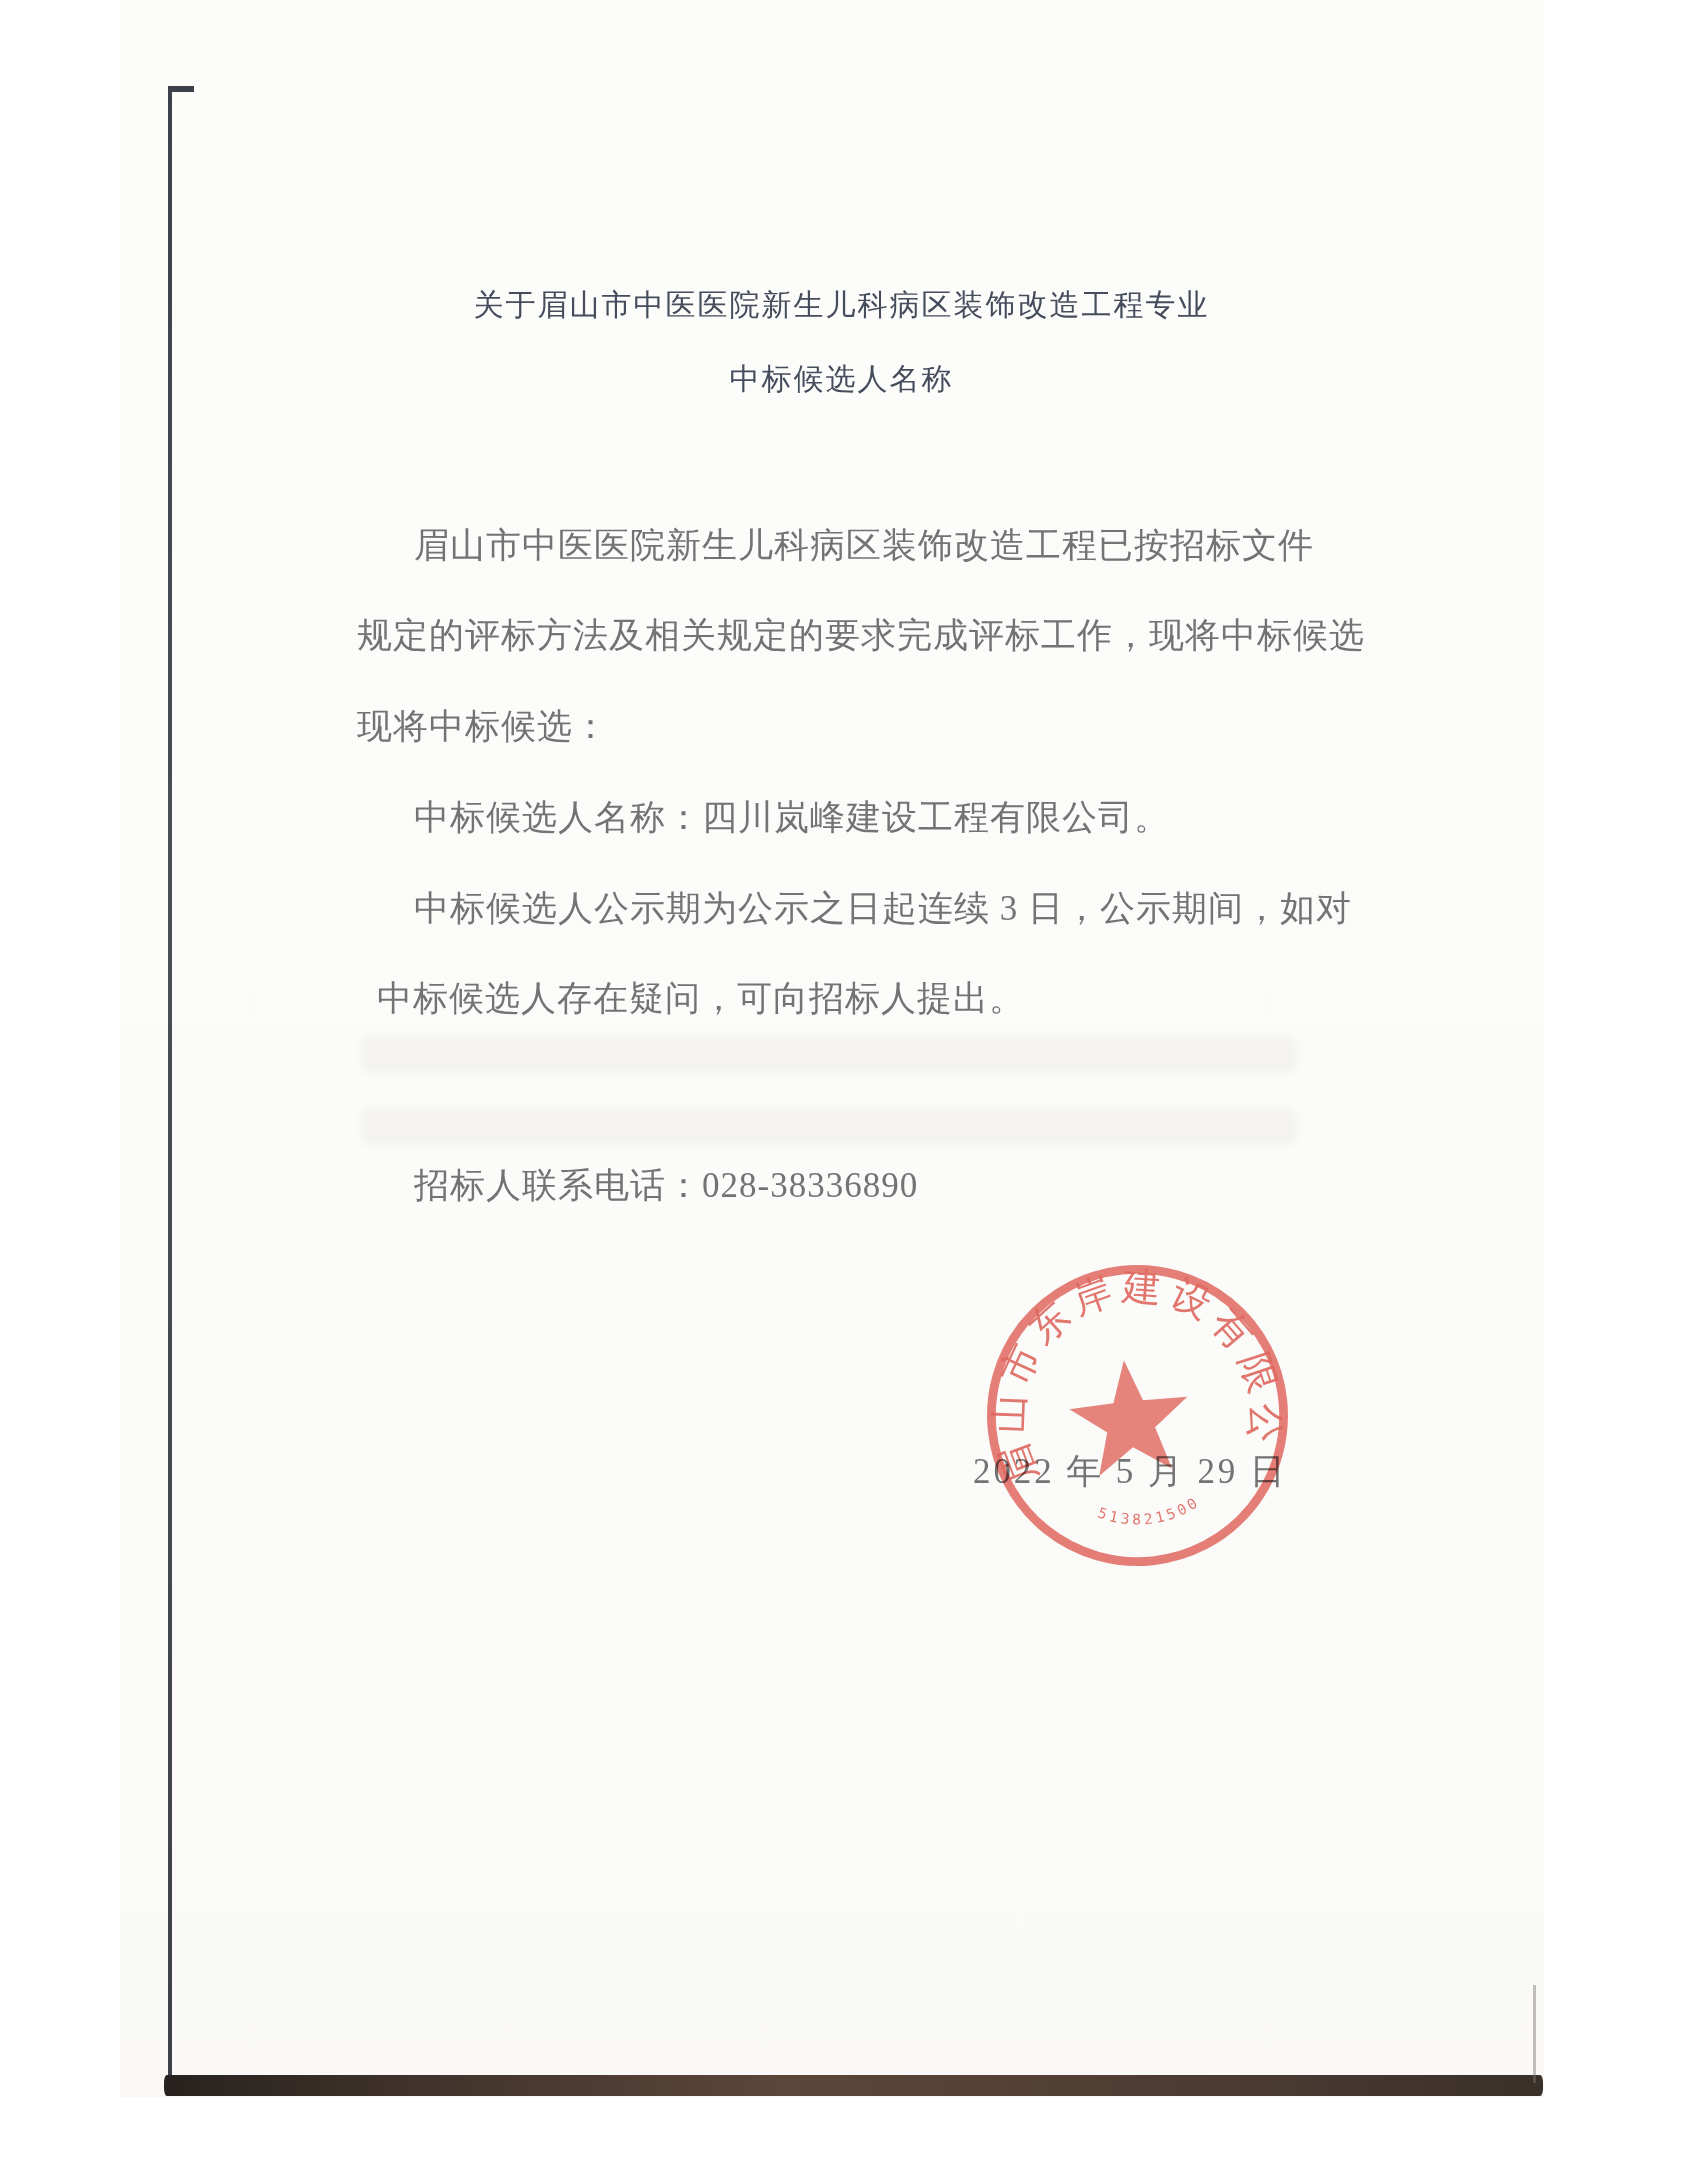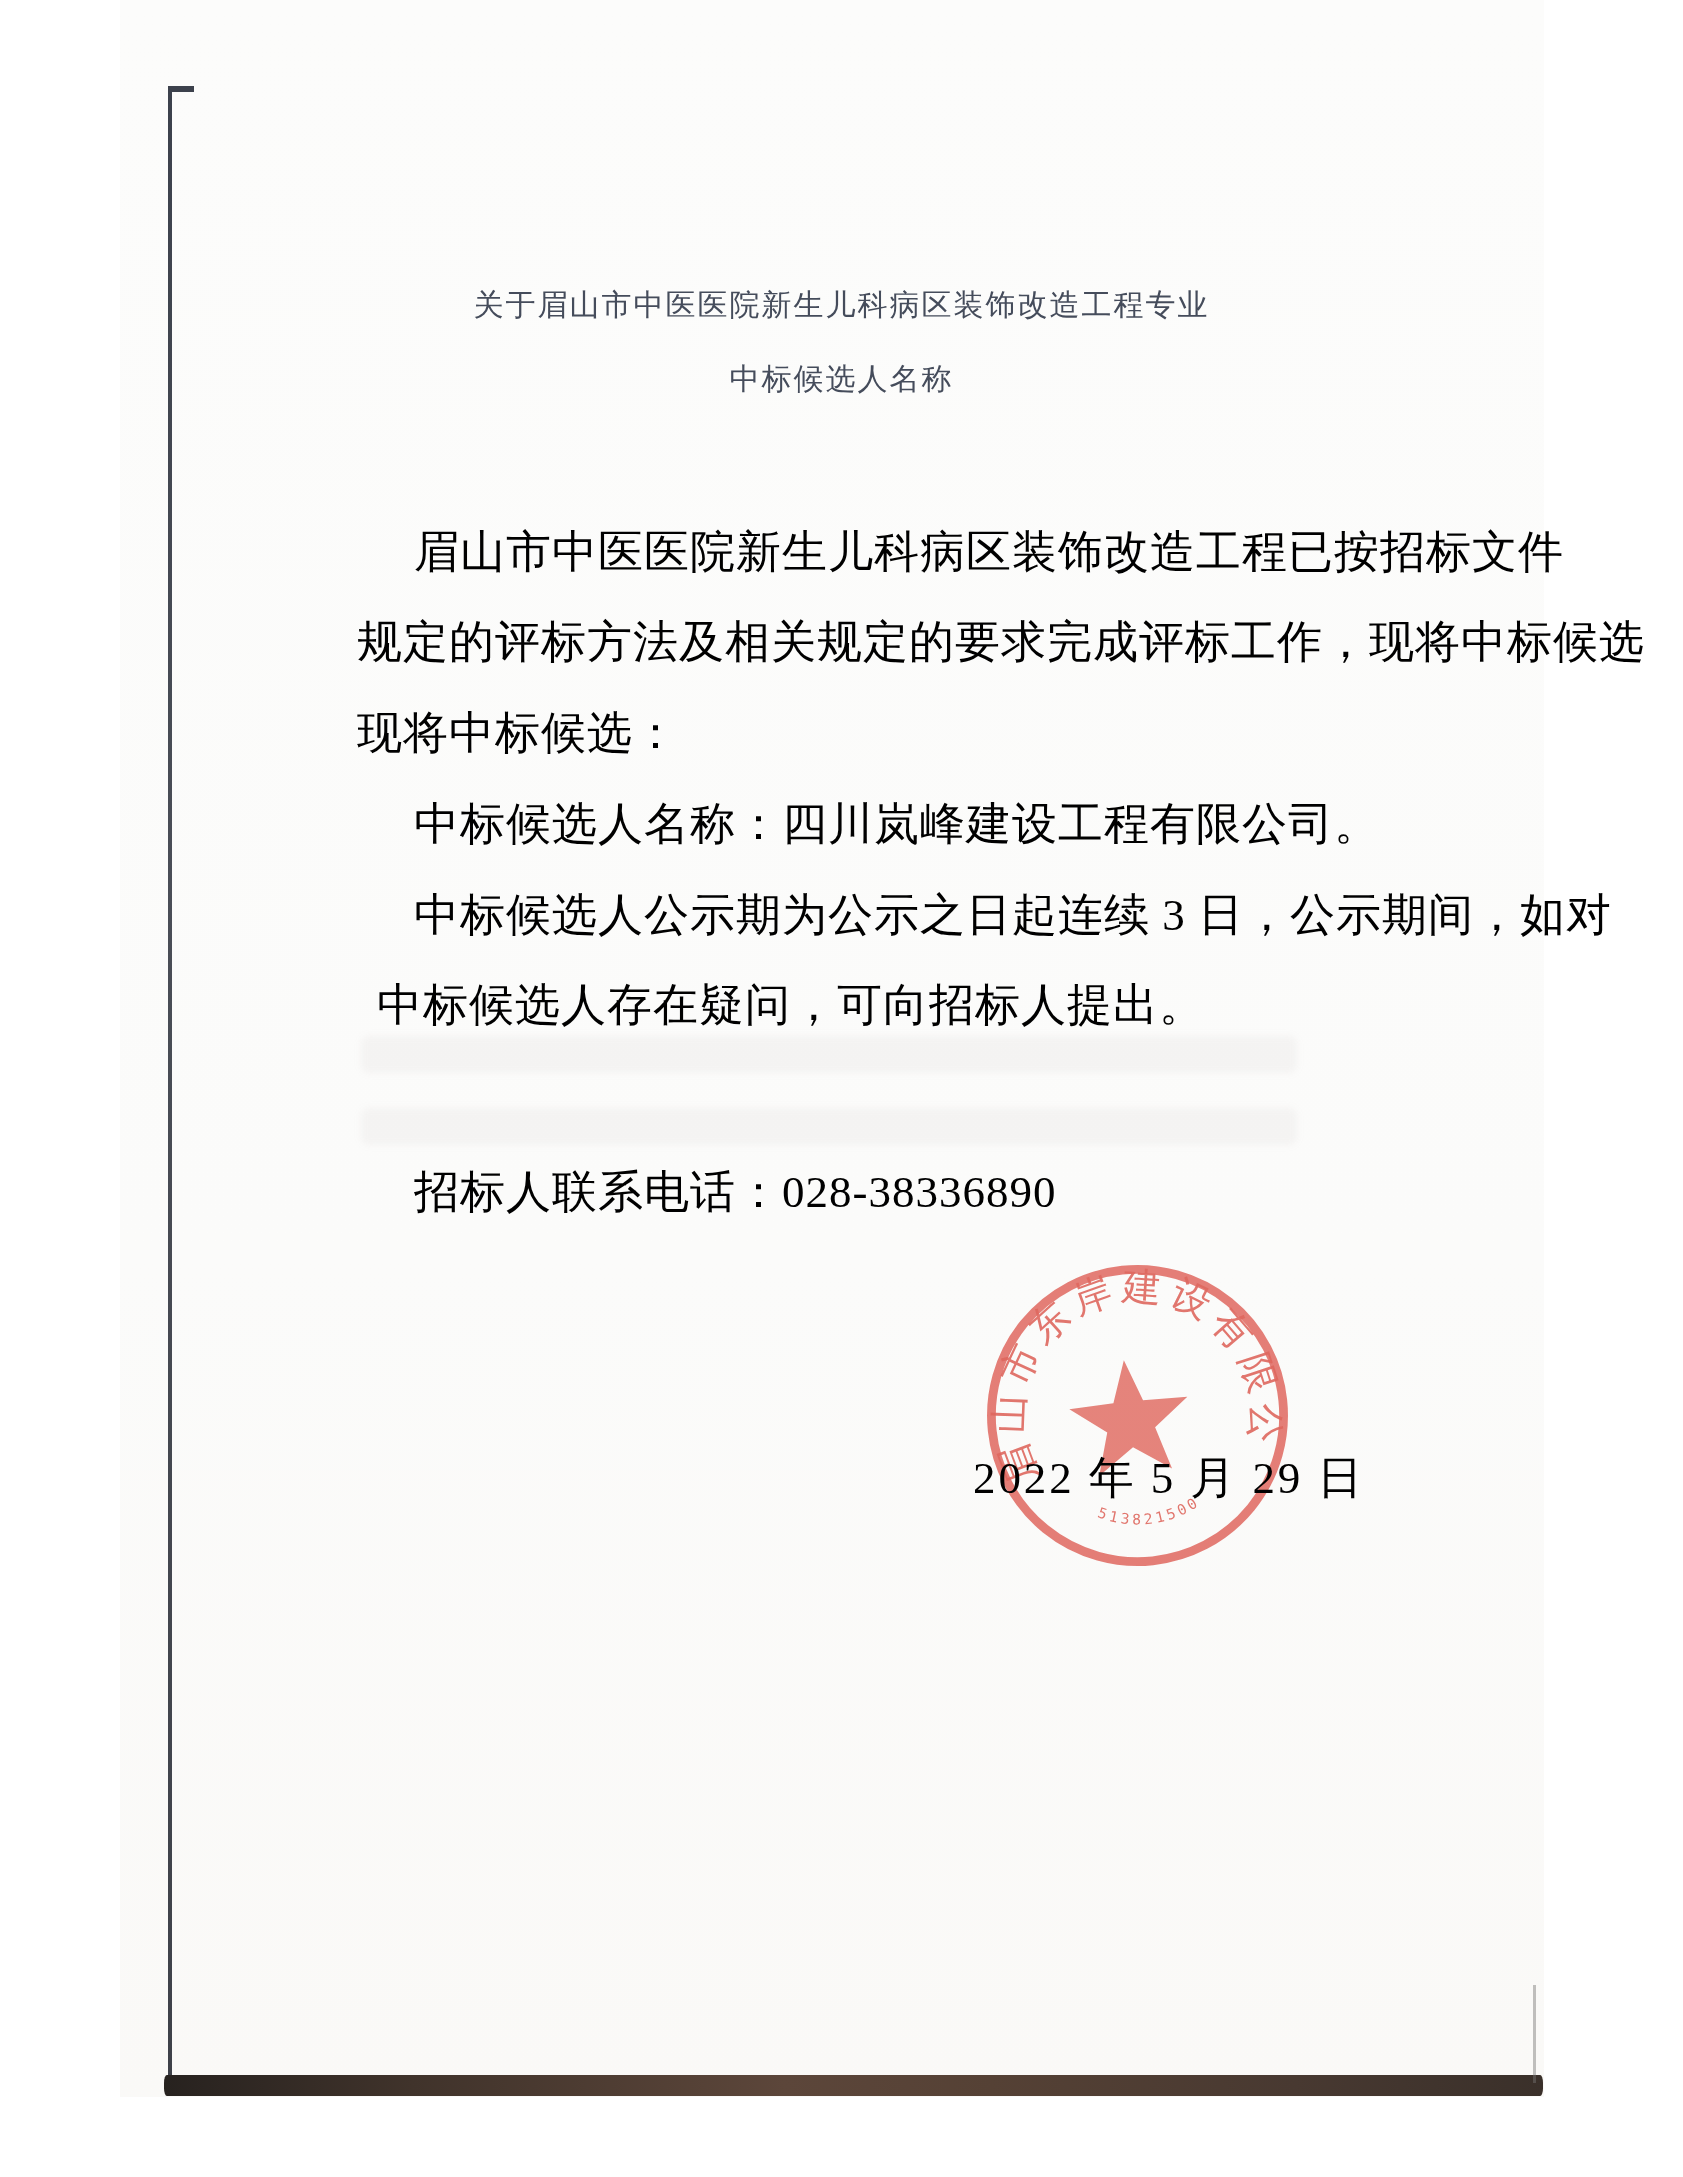--- a/index.html
+++ b/index.html
@@ -19,22 +19,22 @@
     position: absolute;
     left: 120px;
     top: 0;
     width: 1424px;
     height: 2097px;
     background: linear-gradient(180deg, #fcfcfb 0%, #fbfbfa 60%, #faf9f7 100%);
   }
   .doc-line {
     position: absolute;
     white-space: nowrap;
-    color: #000000;
-    font-size: 45px;
+    color: #737373;
+    font-size: 35px;
     letter-spacing: 1px;
     text-align: center;
   }
   .title-line {
     position: absolute;
     left: 0;
     width: 1683px;
     text-align: center;
     color: #454c5b;
     font-size: 30px;

